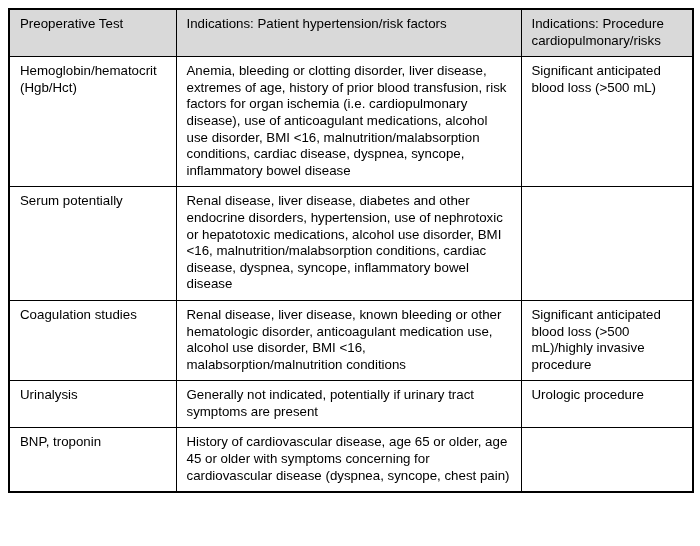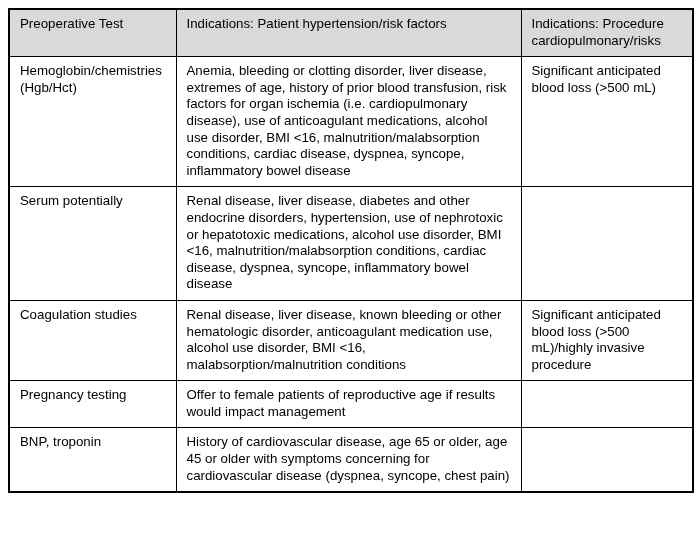--- a/index.html
+++ b/index.html
@@ -54,38 +54,38 @@
     </colgroup>
     <thead>
       <tr>
         <th>Preoperative Test</th>
         <th>Indications: Patient hypertension/risk factors</th>
         <th>Indications: Procedure cardiopulmonary/risks</th>
       </tr>
     </thead>
     <tbody>
       <tr>
-        <td>Hemoglobin/chemistries (Hgb/Hct)</td>
+        <td>Hemoglobin/hematocrit (Hgb/Hct)</td>
         <td>Anemia, bleeding or clotting disorder, liver disease, extremes of age, history of prior blood transfusion, risk factors for organ ischemia (i.e. cardiopulmonary disease), use of anticoagulant medications, alcohol use disorder, BMI &lt;16, malnutrition/malabsorption conditions, cardiac disease, dyspnea, syncope, inflammatory bowel disease</td>
         <td>Significant anticipated blood loss (&gt;500 mL)</td>
       </tr>
       <tr>
         <td>Serum potentially</td>
         <td>Renal disease, liver disease, diabetes and other endocrine disorders, hypertension, use of nephrotoxic or hepatotoxic medications, alcohol use disorder, BMI &lt;16, malnutrition/malabsorption conditions, cardiac disease, dyspnea, syncope, inflammatory bowel disease</td>
         <td></td>
       </tr>
       <tr>
         <td>Coagulation studies</td>
         <td>Renal disease, liver disease, known bleeding or other hematologic disorder, anticoagulant medication use, alcohol use disorder, BMI &lt;16, malabsorption/malnutrition conditions</td>
         <td>Significant anticipated blood loss (&gt;500 mL)/highly invasive procedure</td>
       </tr>
       <tr>
-        <td>Pregnancy testing</td>
-        <td>Offer to female patients of reproductive age if results would impact management</td>
-        <td></td>
+        <td>Urinalysis</td>
+        <td>Generally not indicated, potentially if urinary tract symptoms are present</td>
+        <td>Urologic procedure</td>
       </tr>
       <tr>
         <td>BNP, troponin</td>
         <td>History of cardiovascular disease, age 65 or older, age 45 or older with symptoms concerning for cardiovascular disease (dyspnea, syncope, chest pain)</td>
         <td></td>
       </tr>
     </tbody>
   </table>
 </div>
 

